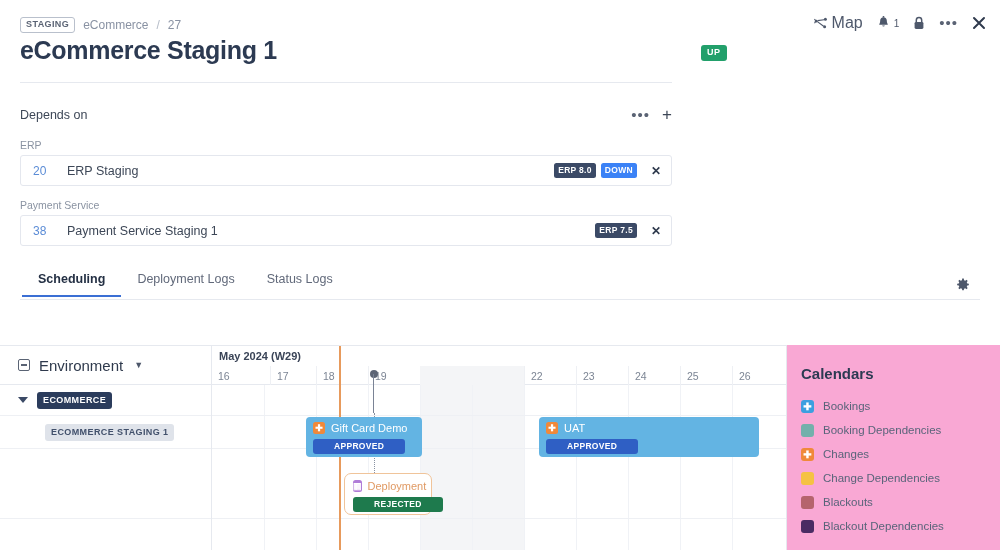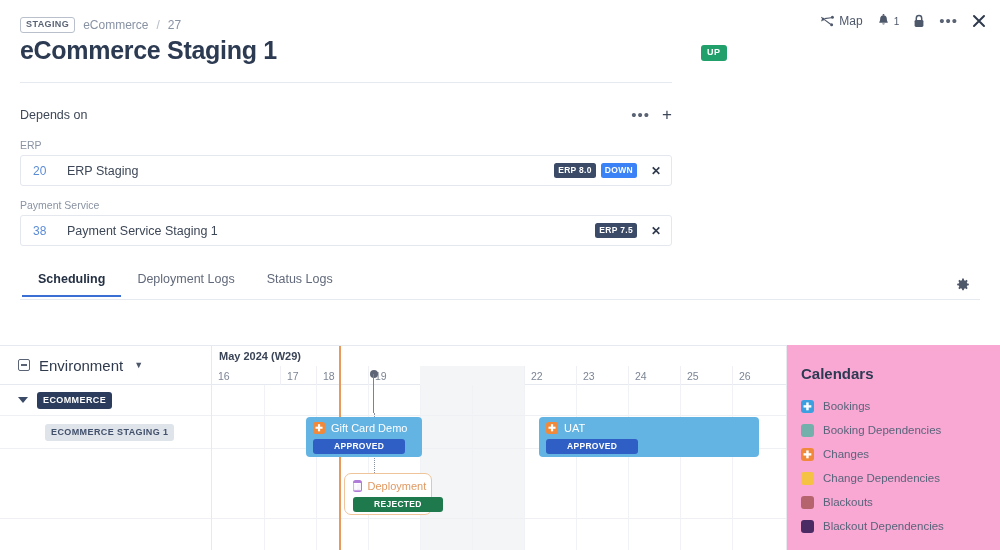--- a/index.html
+++ b/index.html
@@ -49,21 +49,21 @@
     padding: 2px 6px 3px; border-radius: 3px; line-height: 11px;
   }
 
   .top-actions {
     position: absolute; right: 14px; top: 14px;
     display: flex; align-items: center; gap: 14px;
     color: #4d5costume;
   }
   .top-actions > * { color: #4e586b; }
   .ta-item { display: flex; align-items: center; gap: 4px; cursor: pointer; }
-  .ta-label { font-size: 12px; color: #4e586b; }
+  .ta-label { font-size: 16px; color: #4e586b; }
   .ta-count { font-size: 10px; color: #4e586b; }
   .ico { display: inline-block; line-height: 0; }
 
   
   .depends {
     position: absolute; left: 20px; top: 104px; width: 652px;
   }
   .depends-head {
     display: flex; align-items: center; justify-content: space-between;
     height: 22px;
@@ -359,21 +359,21 @@
       <div class="row-child">
         <span class="tag-grey">ECOMMERCE STAGING 1</span>
       </div>
       <div class="row-blank"></div>
     </div>
 
     <div class="gantt-right">
       <div class="tl-monthrow">May 2024 (W29)</div>
       <div class="tl-days">
         <span class="tl-day" style="left:0px;width:52px;border-left:0">16</span>
-        <span class="tl-day" style="left:68px;width:52px">17</span>
+        <span class="tl-day" style="left:58px;width:52px">17</span>
         <span class="tl-day" style="left:104px;width:52px">18</span>
         <span class="tl-day" style="left:156px;width:52px">19</span>
         <span class="tl-day" style="left:208px;width:52px">20</span>
         <span class="tl-day" style="left:260px;width:52px">21</span>
         <span class="tl-day" style="left:312px;width:52px">22</span>
         <span class="tl-day" style="left:364px;width:52px">23</span>
         <span class="tl-day" style="left:416px;width:52px">24</span>
         <span class="tl-day" style="left:468px;width:52px">25</span>
         <span class="tl-day" style="left:520px;width:52px">26</span>
       </div>

